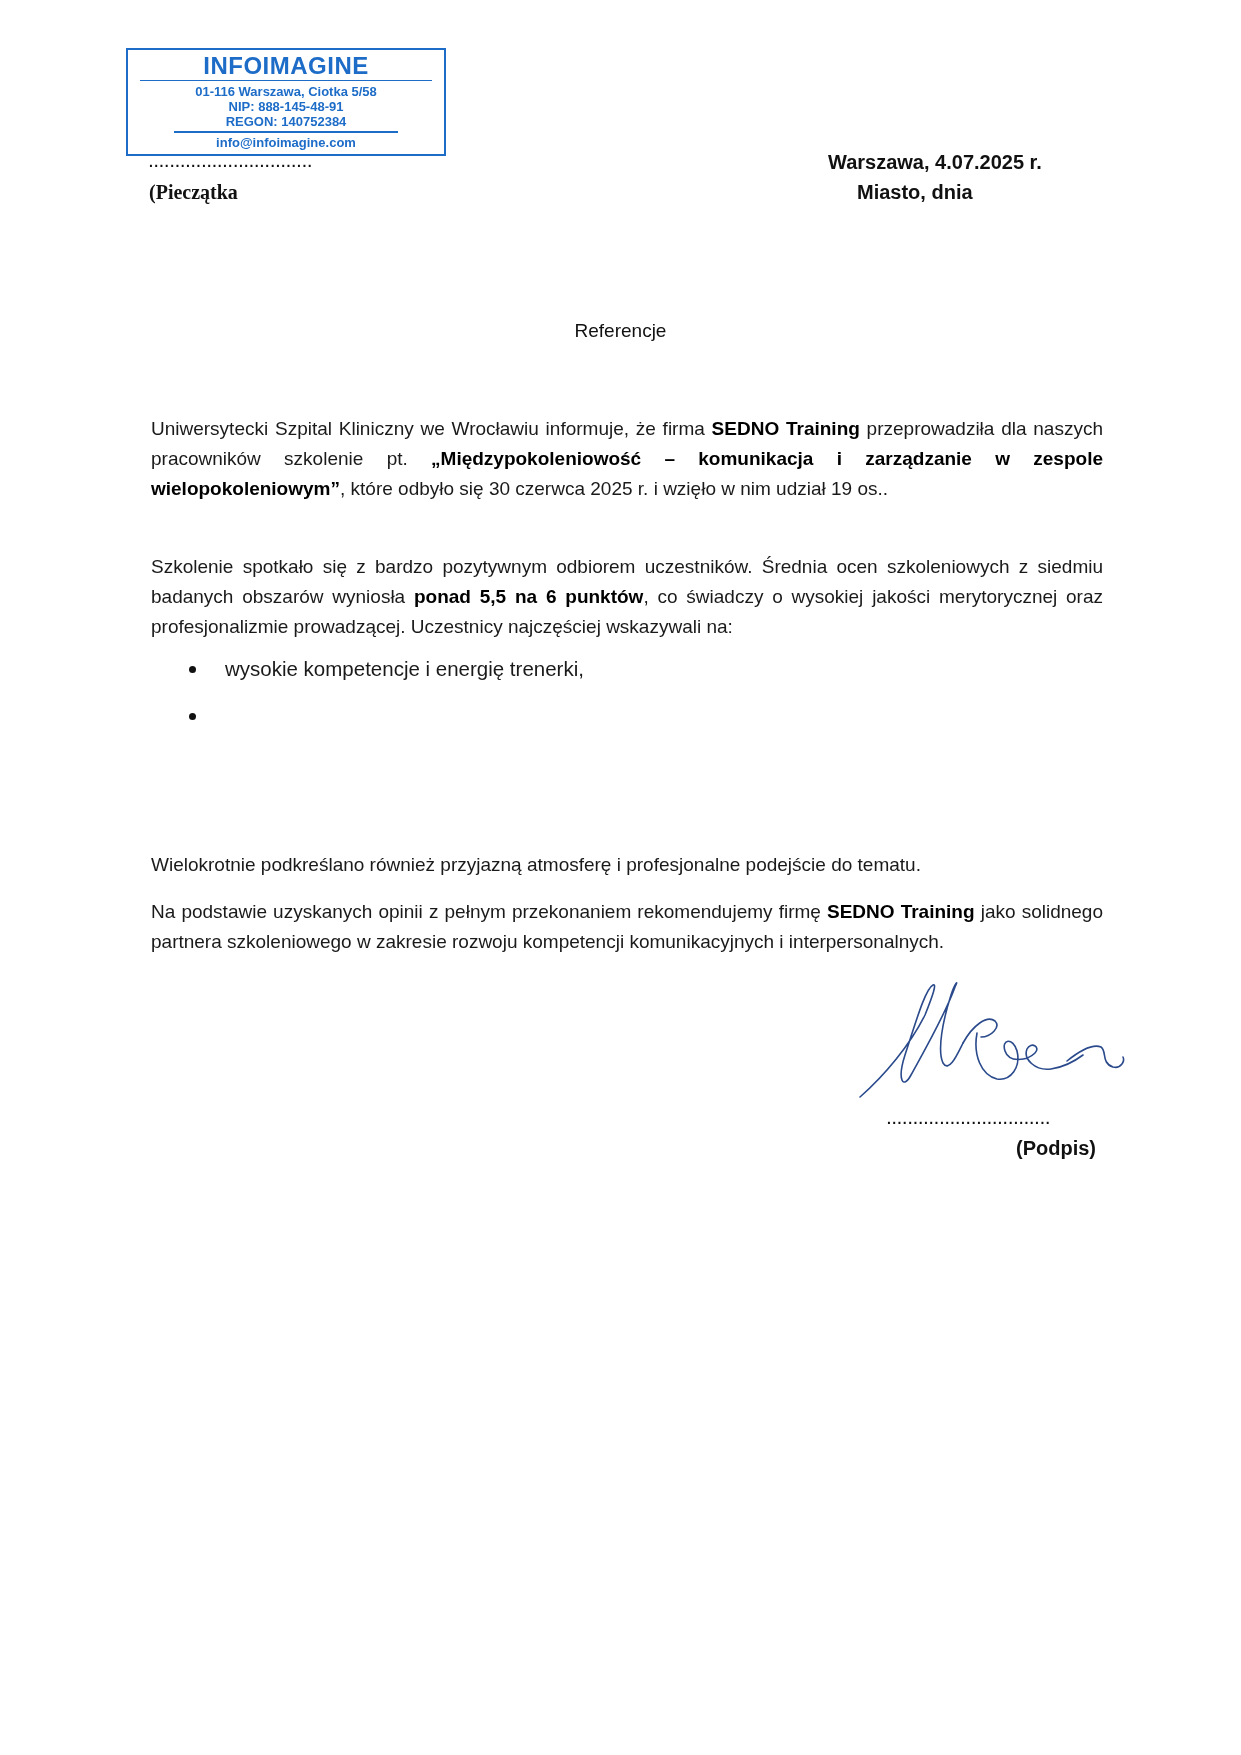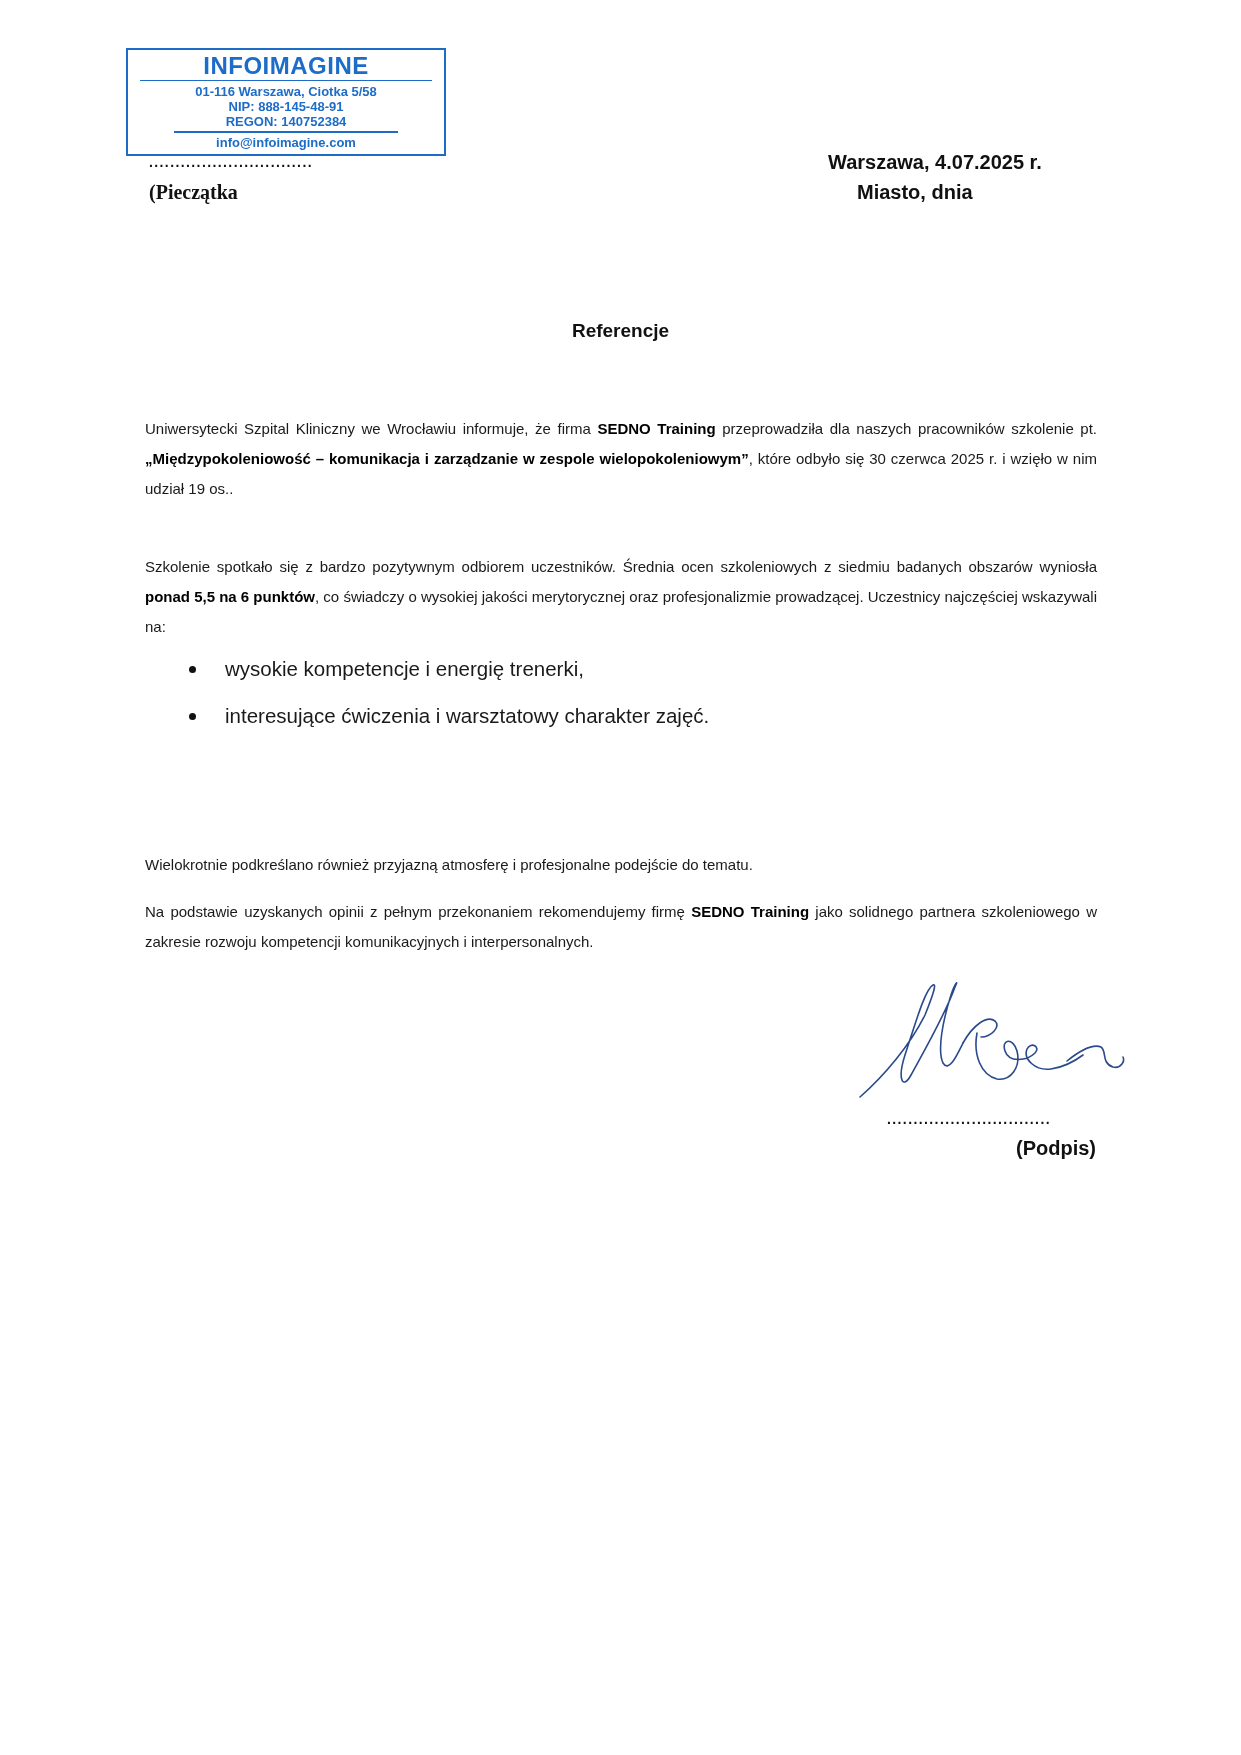--- a/index.html
+++ b/index.html
@@ -11,23 +11,23 @@
            color: #1d6cc8; font-family: "Liberation Sans", sans-serif; }
   .stamp .s-name { font-weight: bold; font-size: 24px; letter-spacing: 0.5px; line-height: 26px; margin-top: 3px; }
   .stamp .s-rule1 { height: 1px; background: #1d6cc8; margin: 1px 12px 3px 12px; }
   .stamp .s-line { font-weight: bold; font-size: 13px; line-height: 15px; }
   .stamp .s-rule2 { height: 2px; background: #1d6cc8; margin: 2px 46px 2px 46px; }
 
   .dots { position: absolute; font-weight: bold; font-size: 14px; letter-spacing: 1.4px; line-height: 14px; color: #111; }
   .label-bold { position: absolute; font-weight: bold; font-size: 20px; line-height: 24px; color: #111; }
 
   .title { position: absolute; top: 320px; left: 0; width: 1241px; text-align: center;
-           font-weight: bold; font-size: 19px; }
+           font-weight: normal; font-size: 19px; }
 
-  .body-text { position: absolute; left: 145px; width: 952px; font-size: 15px; line-height: 30px;
+  .body-text { position: absolute; left: 151px; width: 952px; font-size: 19px; line-height: 30px;
                color: #1a1a1a; text-align: justify; }
   .body-text b { font-weight: bold; color: #000; }
 
   .bullets { position: absolute; left: 149px; top: 654px; width: 900px; margin: 0; padding: 0; list-style: none; }
   .bullets li { position: relative; padding-left: 76px; font-size: 20.5px; line-height: 30px;
                 margin-bottom: 17px; color: #1a1a1a; }
   .bullets li .bullet-dot { position: absolute; left: 40px; top: 12px; width: 7px; height: 7px;
                             border-radius: 50%; background: #111; }
 
   .signature { position: absolute; left: 855px; top: 975px; width: 275px; height: 130px; }
@@ -56,21 +56,21 @@
 <div class="body-text" style="top:414px;">
   <span>Uniwersytecki Szpital Kliniczny we Wrocławiu informuje, że firma </span><b>SEDNO Training</b><span> przeprowadziła dla naszych pracowników szkolenie pt. </span><b>„Międzypokoleniowość – komunikacja i zarządzanie w zespole wielopokoleniowym”</b><span>, które odbyło się 30 czerwca 2025 r. i wzięło w nim udział 19 os..</span>
 </div>
 
 <div class="body-text" style="top:552px;">
   <span>Szkolenie spotkało się z bardzo pozytywnym odbiorem uczestników. Średnia ocen szkoleniowych z siedmiu badanych obszarów wyniosła </span><b>ponad 5,5 na 6 punktów</b><span>, co świadczy o wysokiej jakości merytorycznej oraz profesjonalizmie prowadzącej. Uczestnicy najczęściej wskazywali na:</span>
 </div>
 
 <ul class="bullets">
   <li><span class="bullet-dot"></span><span>wysokie kompetencje i energię trenerki,</span></li>
-  <li><span class="bullet-dot"></span><span>interesujące ćwiczenia i warsztatowy charakter zajęć.</span></li>
+  <li><span class="bullet-dot"></span></li>
 </ul>
 
 <div class="body-text" style="top:850px;">Wielokrotnie podkreślano również przyjazną atmosferę i profesjonalne podejście do tematu.</div>
 
 <div class="body-text" style="top:897px;">
   <span>Na podstawie uzyskanych opinii z pełnym przekonaniem rekomendujemy firmę </span><b>SEDNO Training</b><span> jako solidnego partnera szkoleniowego w zakresie rozwoju kompetencji komunikacyjnych i interpersonalnych.</span>
 </div>
 
 <svg class="signature" viewBox="0 0 275 130">
   <g fill="none" stroke="#2a4a8c" stroke-width="1.6" stroke-linecap="round" stroke-linejoin="round">

